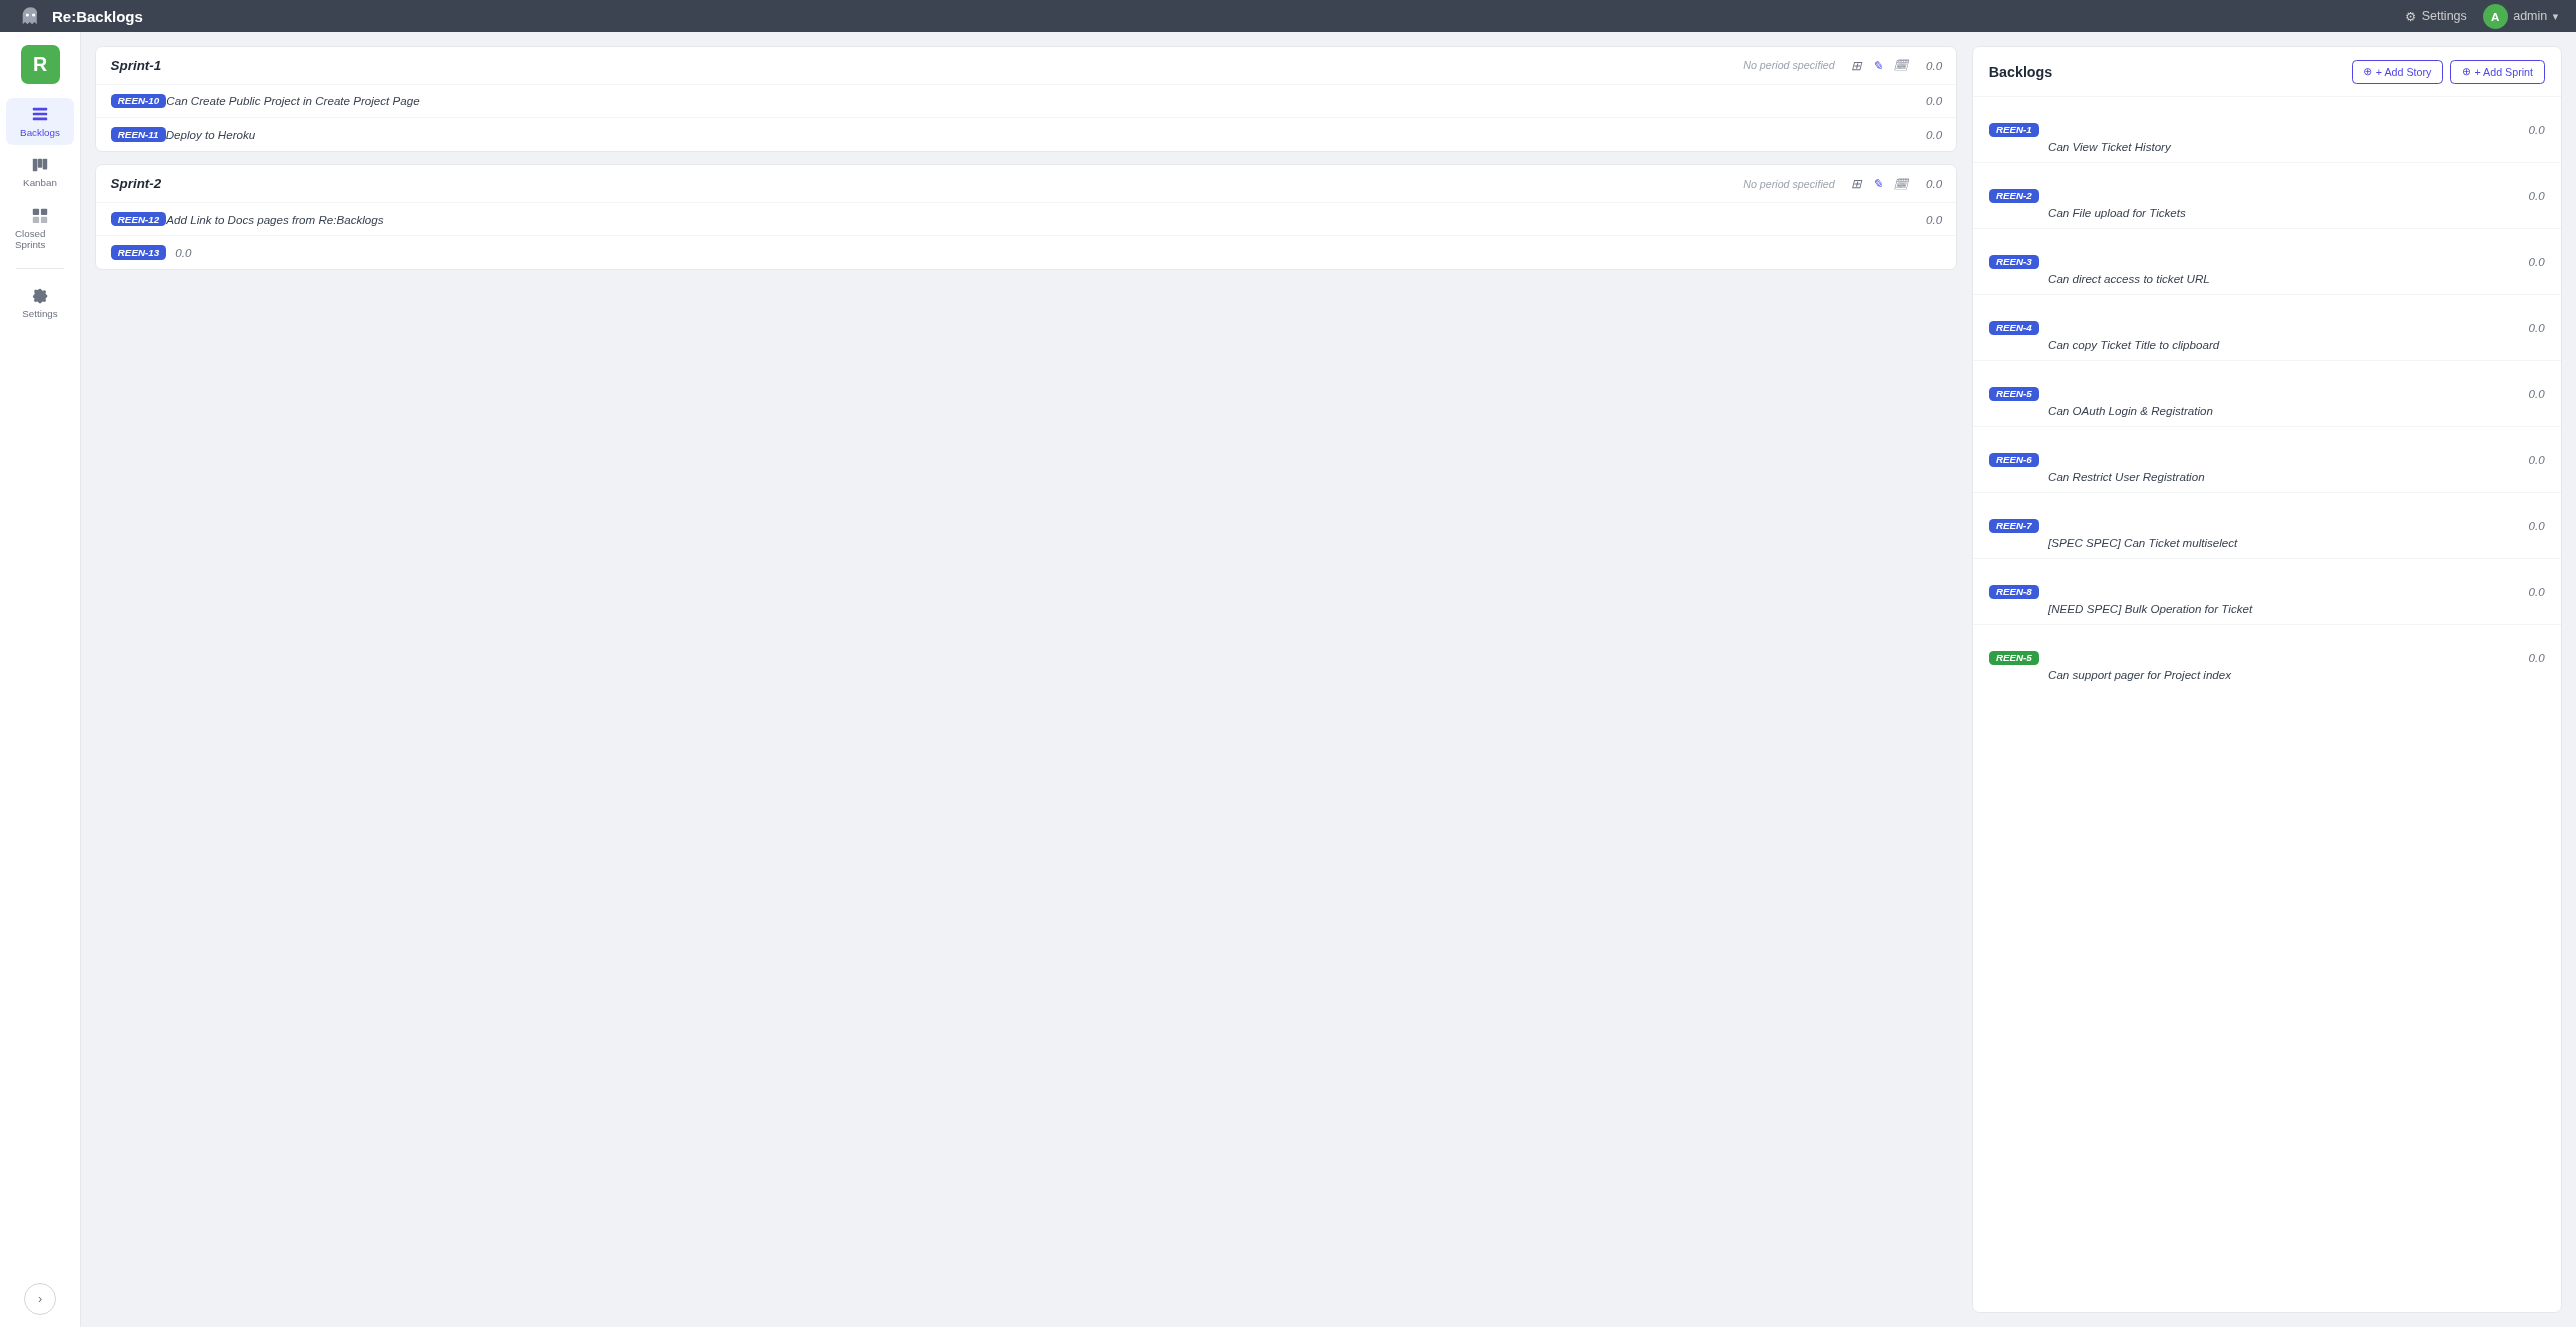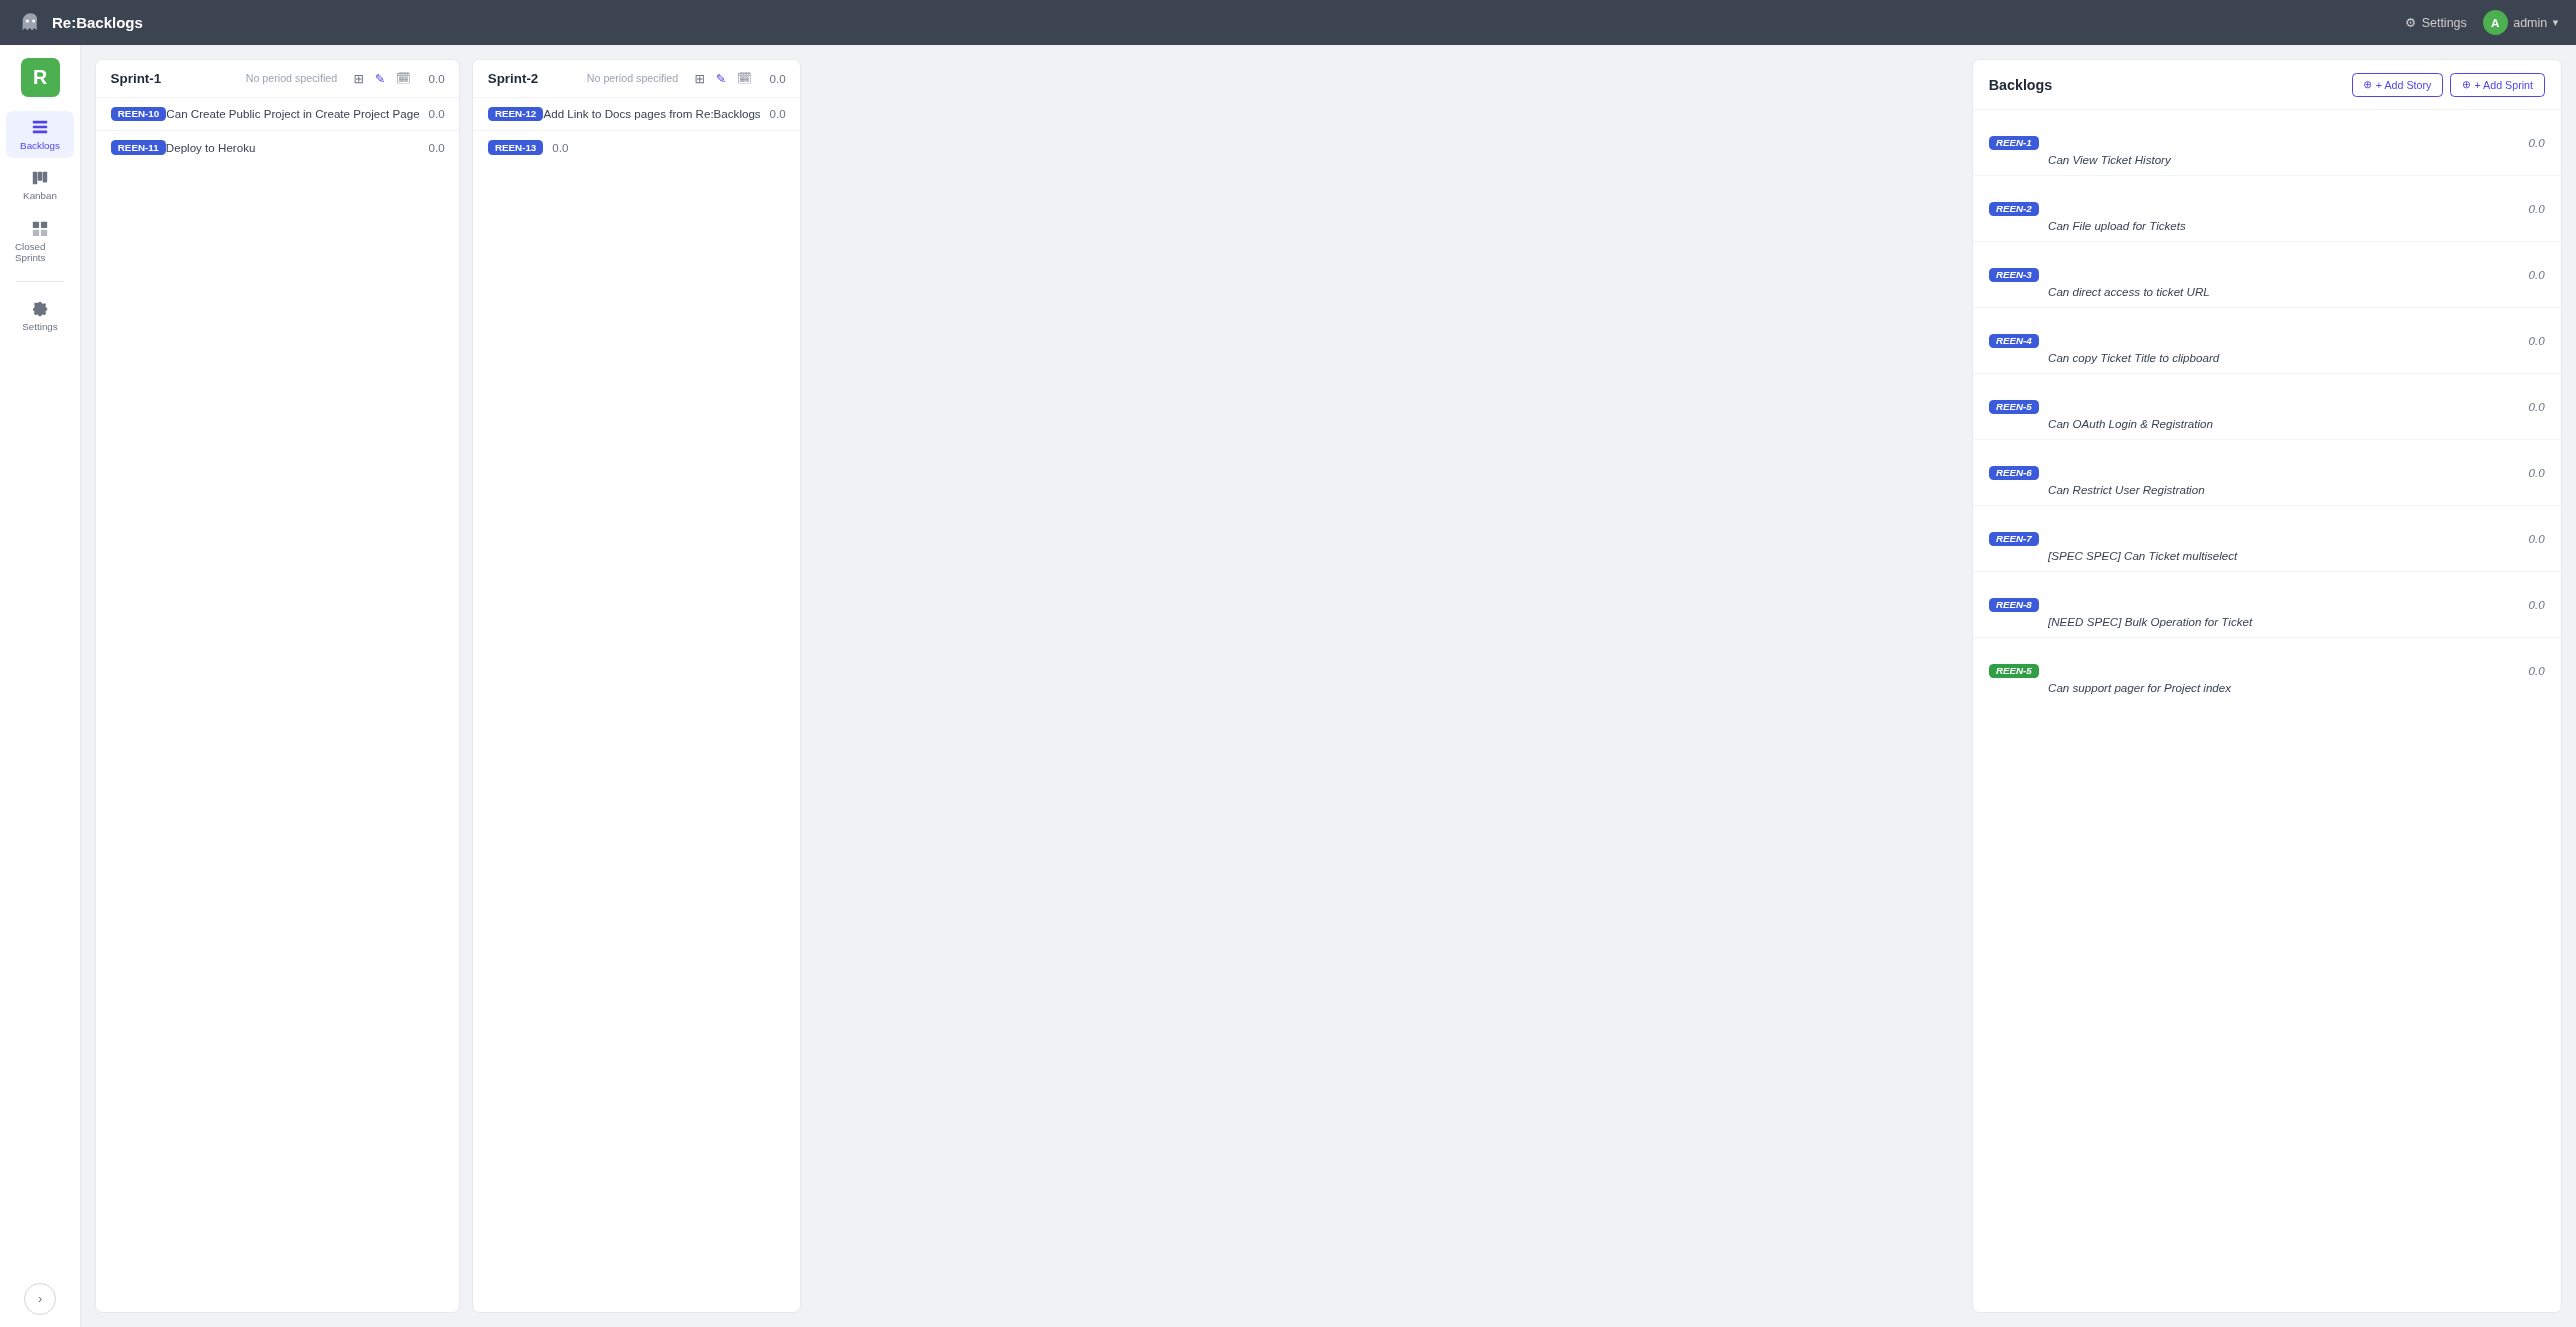--- a/index.html
+++ b/index.html
@@ -5,21 +5,21 @@
     * { box-sizing: border-box; margin: 0; padding: 0; }
     body { font-family: -apple-system, BlinkMacSystemFont, 'Segoe UI', sans-serif; background: #f0f2f5; display: flex; flex-direction: column; height: 100vh; overflow: hidden; }
 
     
     .navbar {
       background: #3d4451;
       color: #fff;
       display: flex;
       align-items: center;
       padding: 0 18px;
-      height: 45px;
+      height: 32px;
       flex-shrink: 0;
       justify-content: space-between;
     }
     .navbar-left { display: flex; align-items: center; gap: 9px; }
     .navbar-logo { width: 25px; height: 25px; }
     .navbar-title { font-size: 15px; font-weight: 600; color: #fff; }
     .navbar-right { display: flex; align-items: center; gap: 16px; }
     .navbar-settings { display: flex; align-items: center; gap: 5.4px; font-size: 12.5px; color: #ccc; cursor: pointer; }
     .navbar-user { display: flex; align-items: center; gap: 5.4px; font-size: 12.5px; color: #ccc; cursor: pointer; }
     .navbar-user-avatar { background: #4caf50; color: #fff; width: 25px; height: 25px; border-radius: 50%; display: flex; align-items: center; justify-content: center; font-size: 11.6px; font-weight: 700; }
@@ -85,21 +85,21 @@
     
     .content {
       flex: 1;
       display: flex;
       gap: 14.3px;
       padding: 14.3px;
       overflow: hidden;
     }
 
     
-    .sprints-panel { flex: 1; display: flex; flex-direction: row; gap: 12.5px; overflow-y: auto; }
+    .sprints-panel { flex: 1; display: flex; flex-direction: column; gap: 12.5px; overflow-y: auto; font-style: italic; }
 
     .sprint-card {
       background: #fff;
       border: 0.9px solid #e5e7eb;
       border-radius: 7.2px;
       overflow: hidden;
     }
     .sprint-header {
       display: flex;
       align-items: center;

